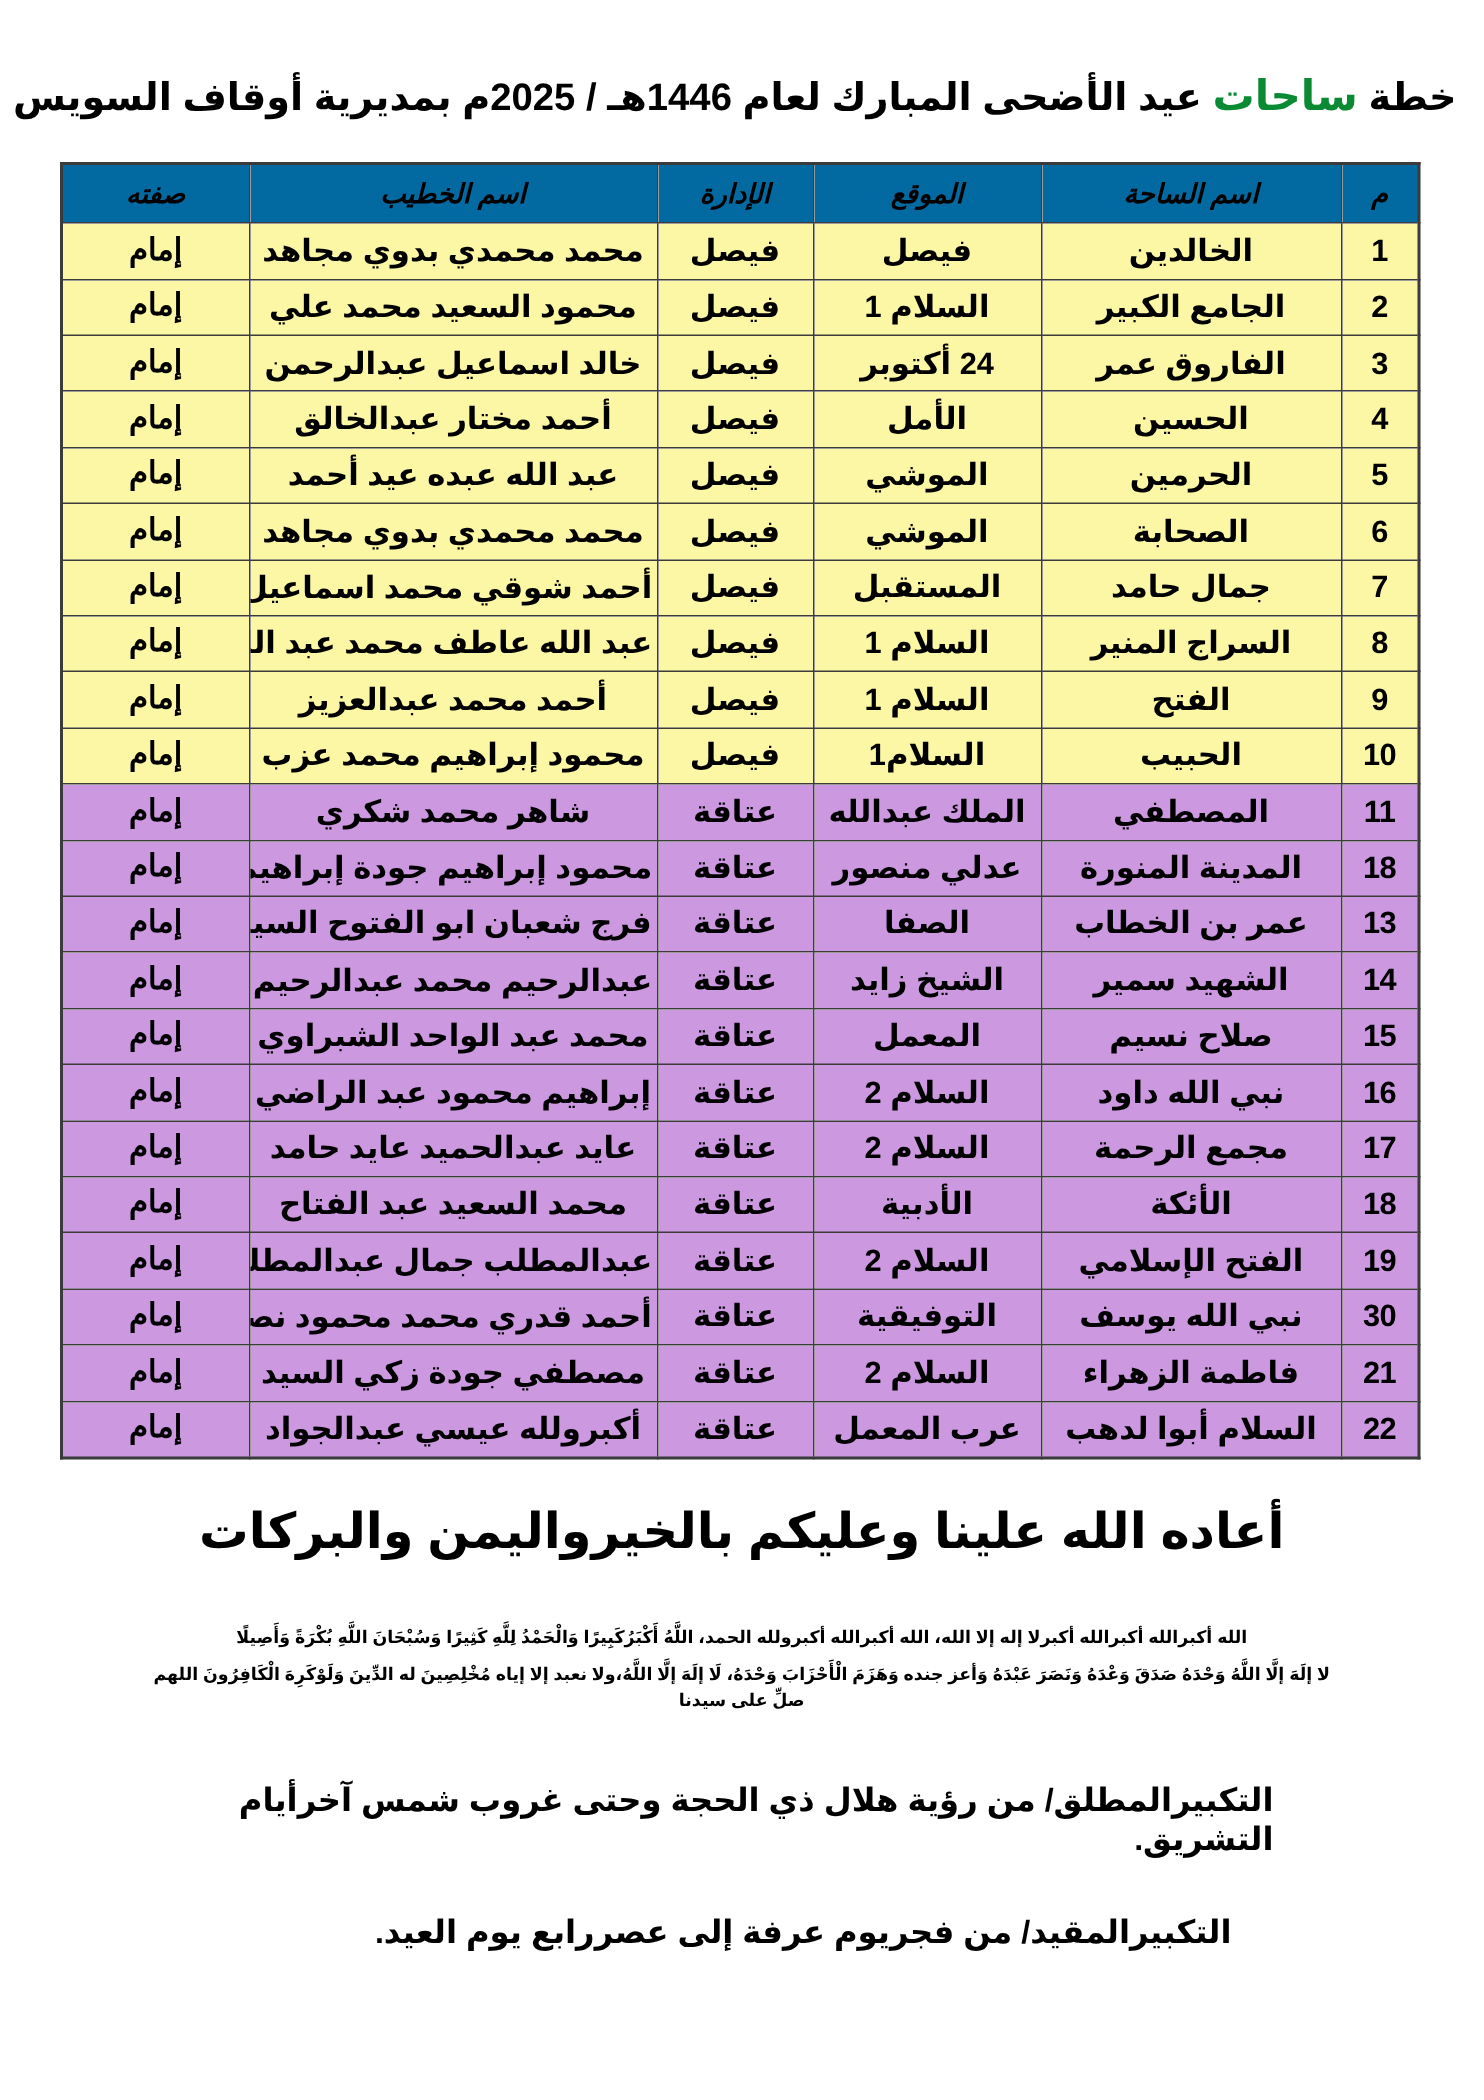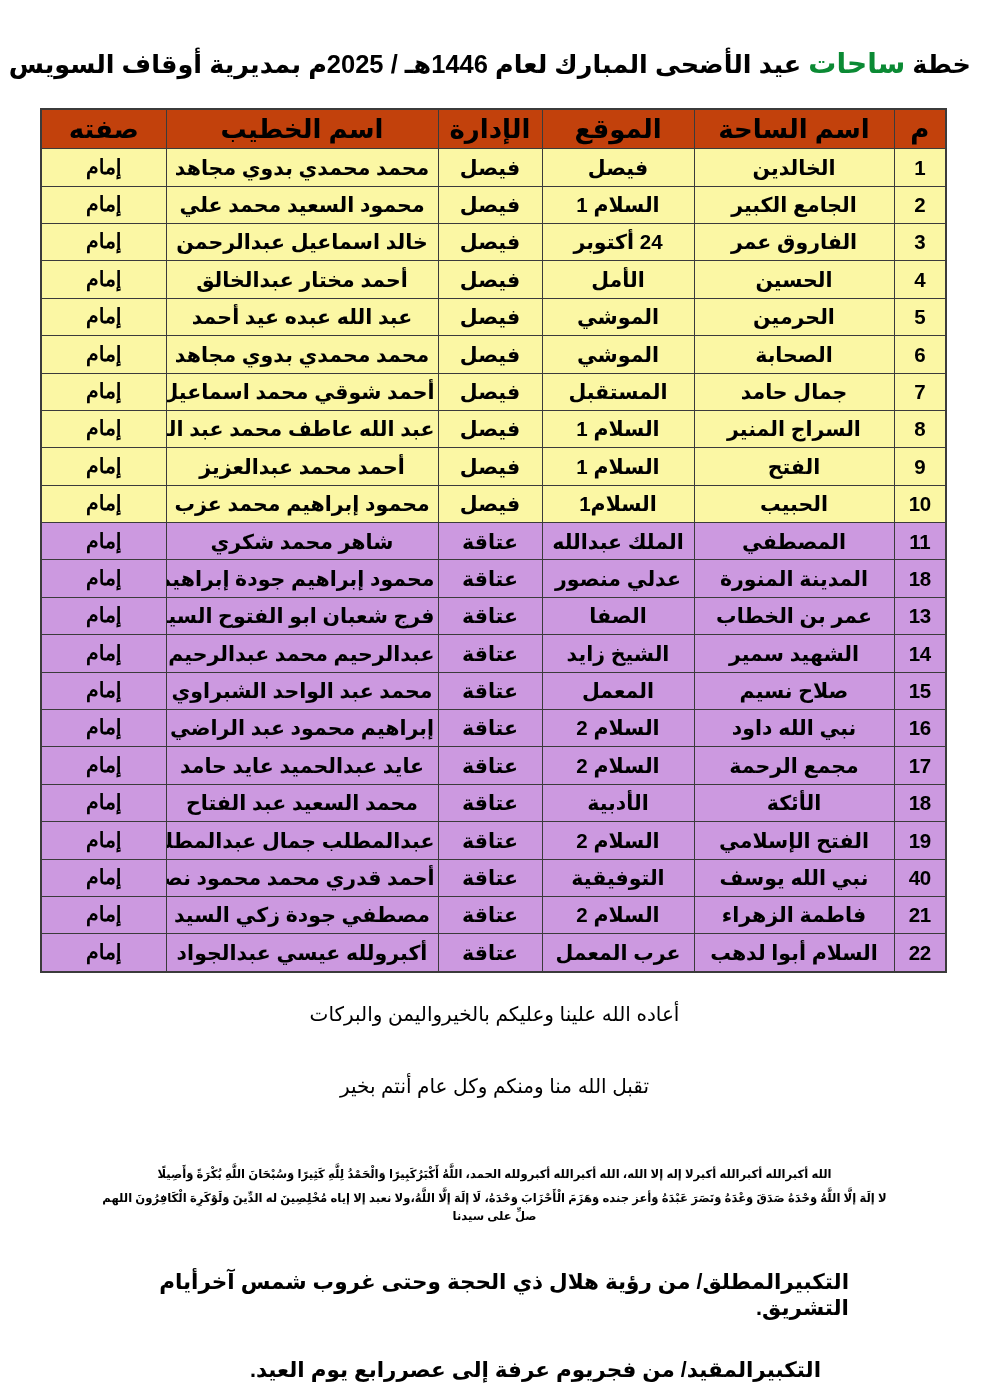--- a/index.html
+++ b/index.html
@@ -50,25 +50,26 @@
   table.plan td {
     border: 1.6px solid #3b3b3b;
     text-align: center;
     font-weight: bold;
     padding: 2px 3px;
     line-height: 1.05;
     white-space: nowrap;
     overflow: hidden;
   }
   table.plan thead th {
-    background: #c2410c;
+    background: #0369a1;
     color: #000000;
-    font-size: 26px;
+    font-size: 18px;
     height: 34px;
     letter-spacing: -0.3px;
+    font-style: italic;
   }
   table.plan tbody td {
     font-size: 20.5px;
     height: 32.4px;
     letter-spacing: -0.3px;
   }
   tr.zone-faisal td { background: #fbf7a4; }
   tr.zone-ataqa  td { background: #cc99e0; }
 
   
@@ -82,29 +83,29 @@
   td.no   { font-size: 21px; }
   td.role { font-size: 20px; font-family: Liberation Serif, serif; }
 
   
   .greetings {
     margin-top: 30px;
     text-align: center;
     direction: rtl;
   }
   .greet-line {
-    font-size: 20px;
-    font-weight: normal;
+    font-size: 33px;
+    font-weight: bold;
     line-height: 1.1;
   }
   .greet-line.second { margin-top: 50px; }
 
   
   .takbeer {
-    margin-top: 68px;
+    margin-top: 44px;
     text-align: center;
     direction: rtl;
     padding: 0 95px;
   }
   .takbeer p {
     margin: 0 0 7px 0;
     font-size: 11.6px;
     font-weight: bold;
     line-height: 1.5;
     letter-spacing: -0.1px;
@@ -299,21 +300,21 @@
         </tr>
         <tr class="zone-ataqa">
           <td class="no">19</td>
           <td class="name">الفتح الإسلامي</td>
           <td class="loc">السلام 2</td>
           <td class="adm">عتاقة</td>
           <td class="kha">عبدالمطلب جمال عبدالمطلب</td>
           <td class="role">إمام</td>
         </tr>
         <tr class="zone-ataqa">
-          <td class="no">40</td>
+          <td class="no">30</td>
           <td class="name">نبي الله يوسف</td>
           <td class="loc">التوفيقية</td>
           <td class="adm">عتاقة</td>
           <td class="kha">أحمد قدري محمد محمود نصار</td>
           <td class="role">إمام</td>
         </tr>
         <tr class="zone-ataqa">
           <td class="no">21</td>
           <td class="name">فاطمة الزهراء</td>
           <td class="loc">السلام 2</td>
@@ -328,21 +329,20 @@
           <td class="adm">عتاقة</td>
           <td class="kha">أكبرولله عيسي عبدالجواد</td>
           <td class="role">إمام</td>
         </tr>
       </tbody>
   </table>
 </div>
 
 <div class="greetings">
   <div class="greet-line first">أعاده الله علينا وعليكم بالخيرواليمن والبركات</div>
-  <div class="greet-line second">تقبل الله منا ومنكم وكل عام أنتم بخير</div>
 </div>
 
 <div class="takbeer">
   <p>الله أكبرالله أكبرالله أكبرلا إله إلا الله، الله أكبرالله أكبرولله الحمد، اللَّهُ أَكْبَرُكَبِيرًا وَالْحَمْدُ لِلَّهِ كَثِيرًا وَسُبْحَانَ اللَّهِ بُكْرَةً وَأَصِيلًا</p>
   <p>لا إلَهَ إلَّا اللَّهُ وَحْدَهُ صَدَقَ وَعْدَهُ وَنَصَرَ عَبْدَهُ وَأعز جنده وَهَزَمَ الْأَحْزَابَ وَحْدَهُ، لَا إلَهَ إلَّا اللَّهُ،ولا نعبد إلا إياه مُخْلِصِينَ له الدِّينَ وَلَوْكَرِهَ الْكَافِرُونَ اللهم صلِّ على سيدنا</p>
 </div>
 
 <div class="notes">
   <div class="note-line first">التكبيرالمطلق/ من رؤية هلال ذي الحجة وحتى غروب شمس آخرأيام التشريق.</div>
   <div class="note-line second">التكبيرالمقيد/ من فجريوم عرفة إلى عصررابع يوم العيد.</div>

